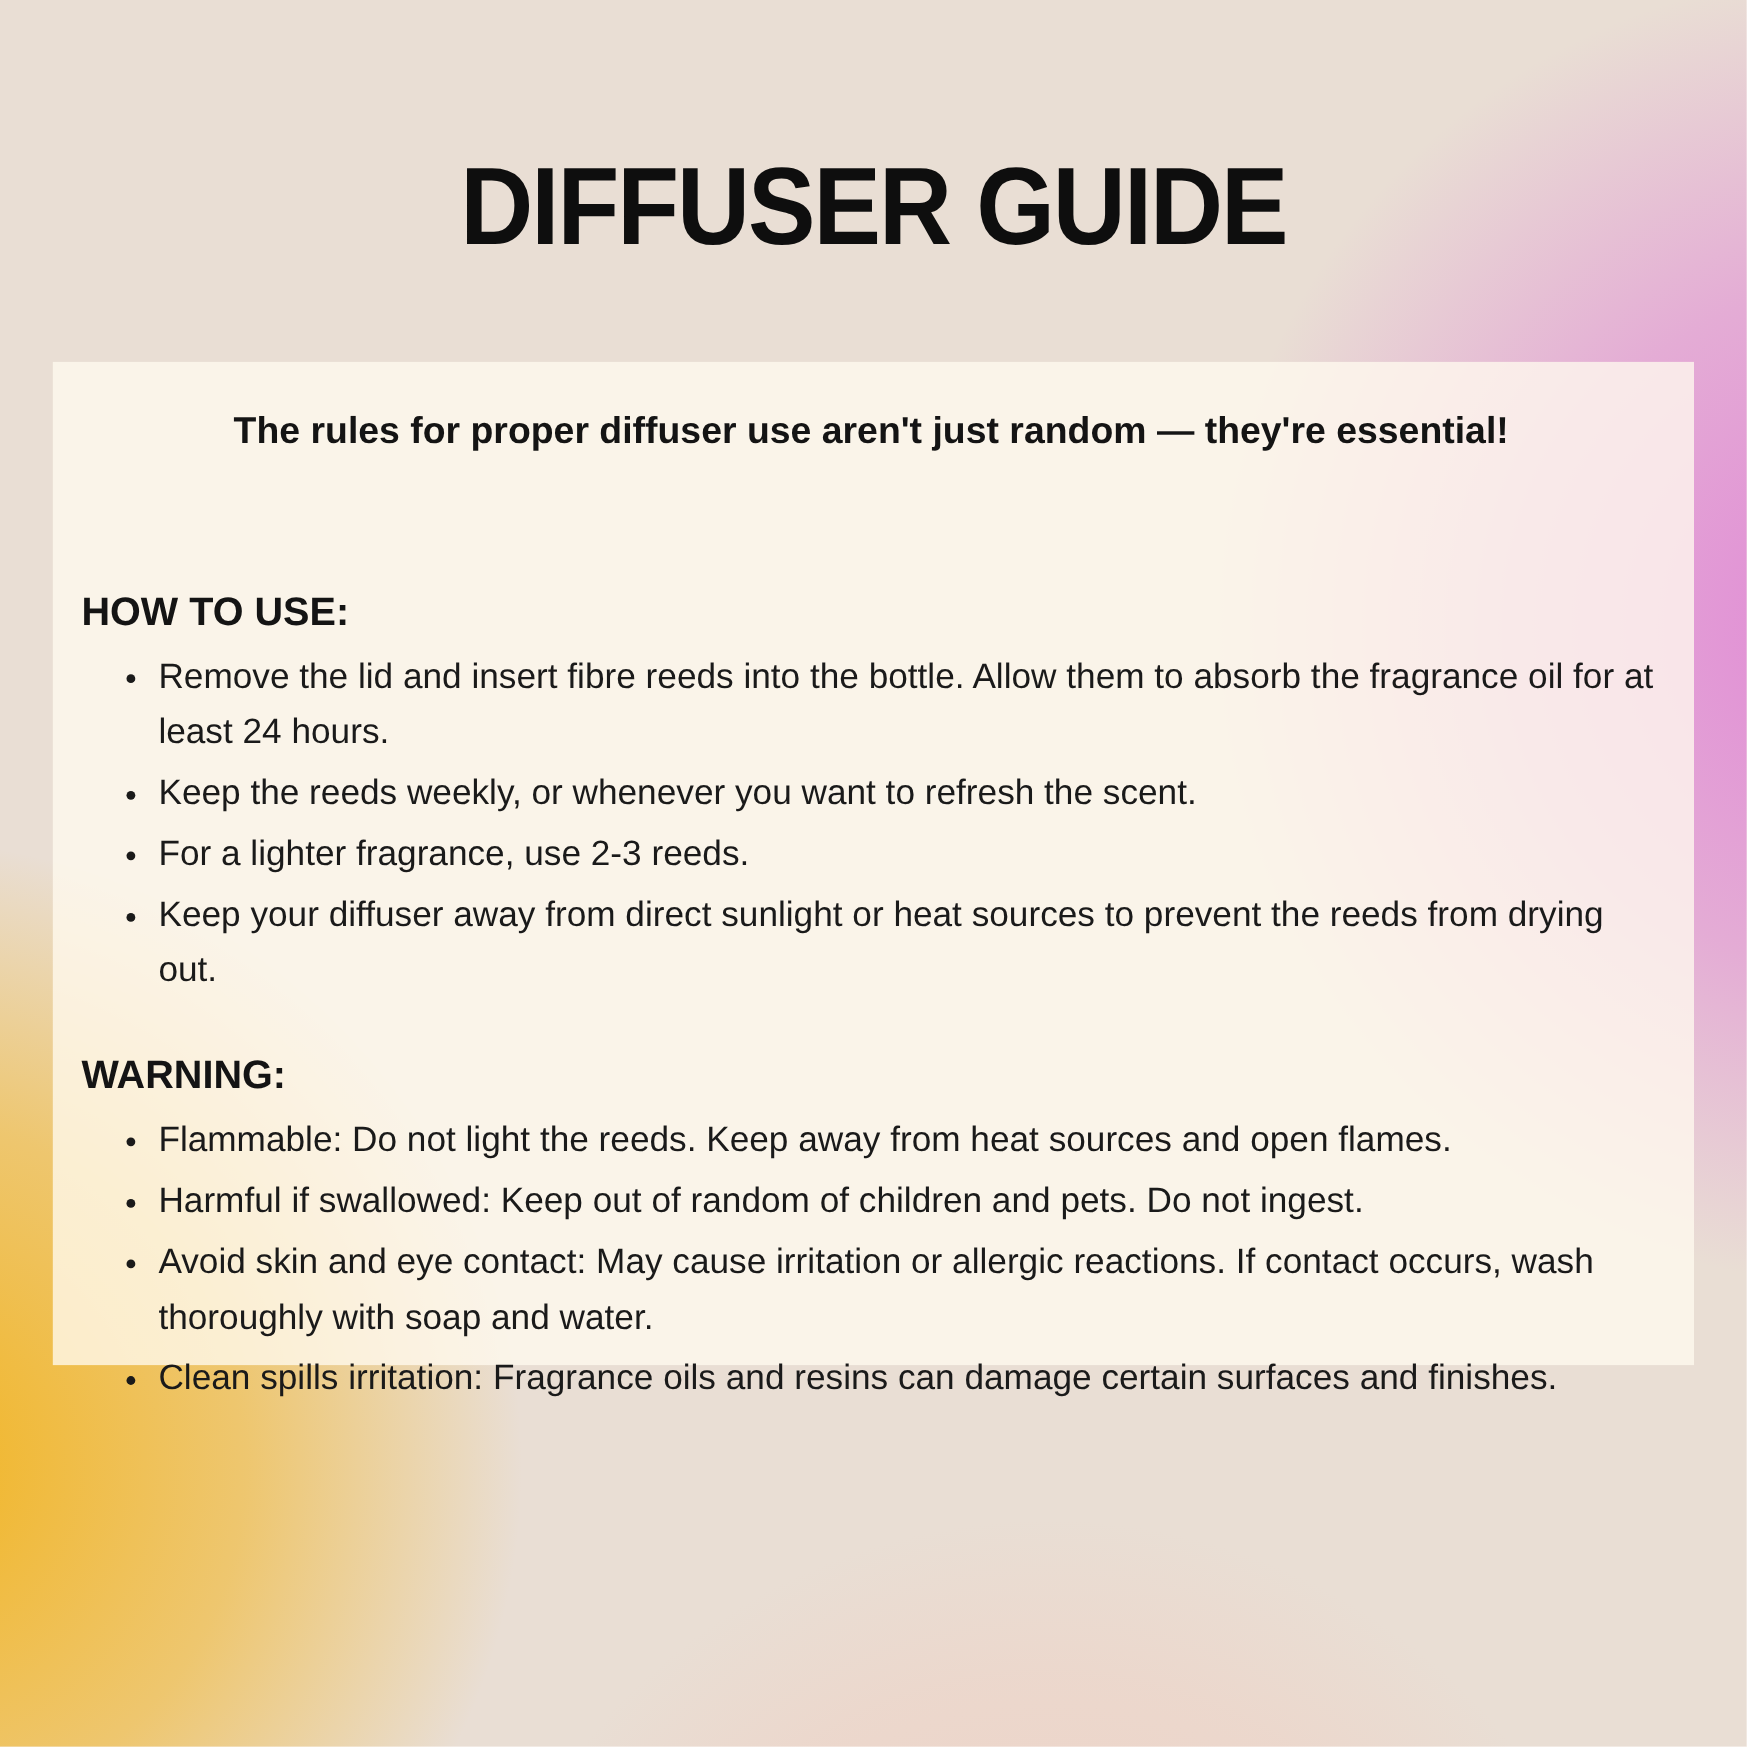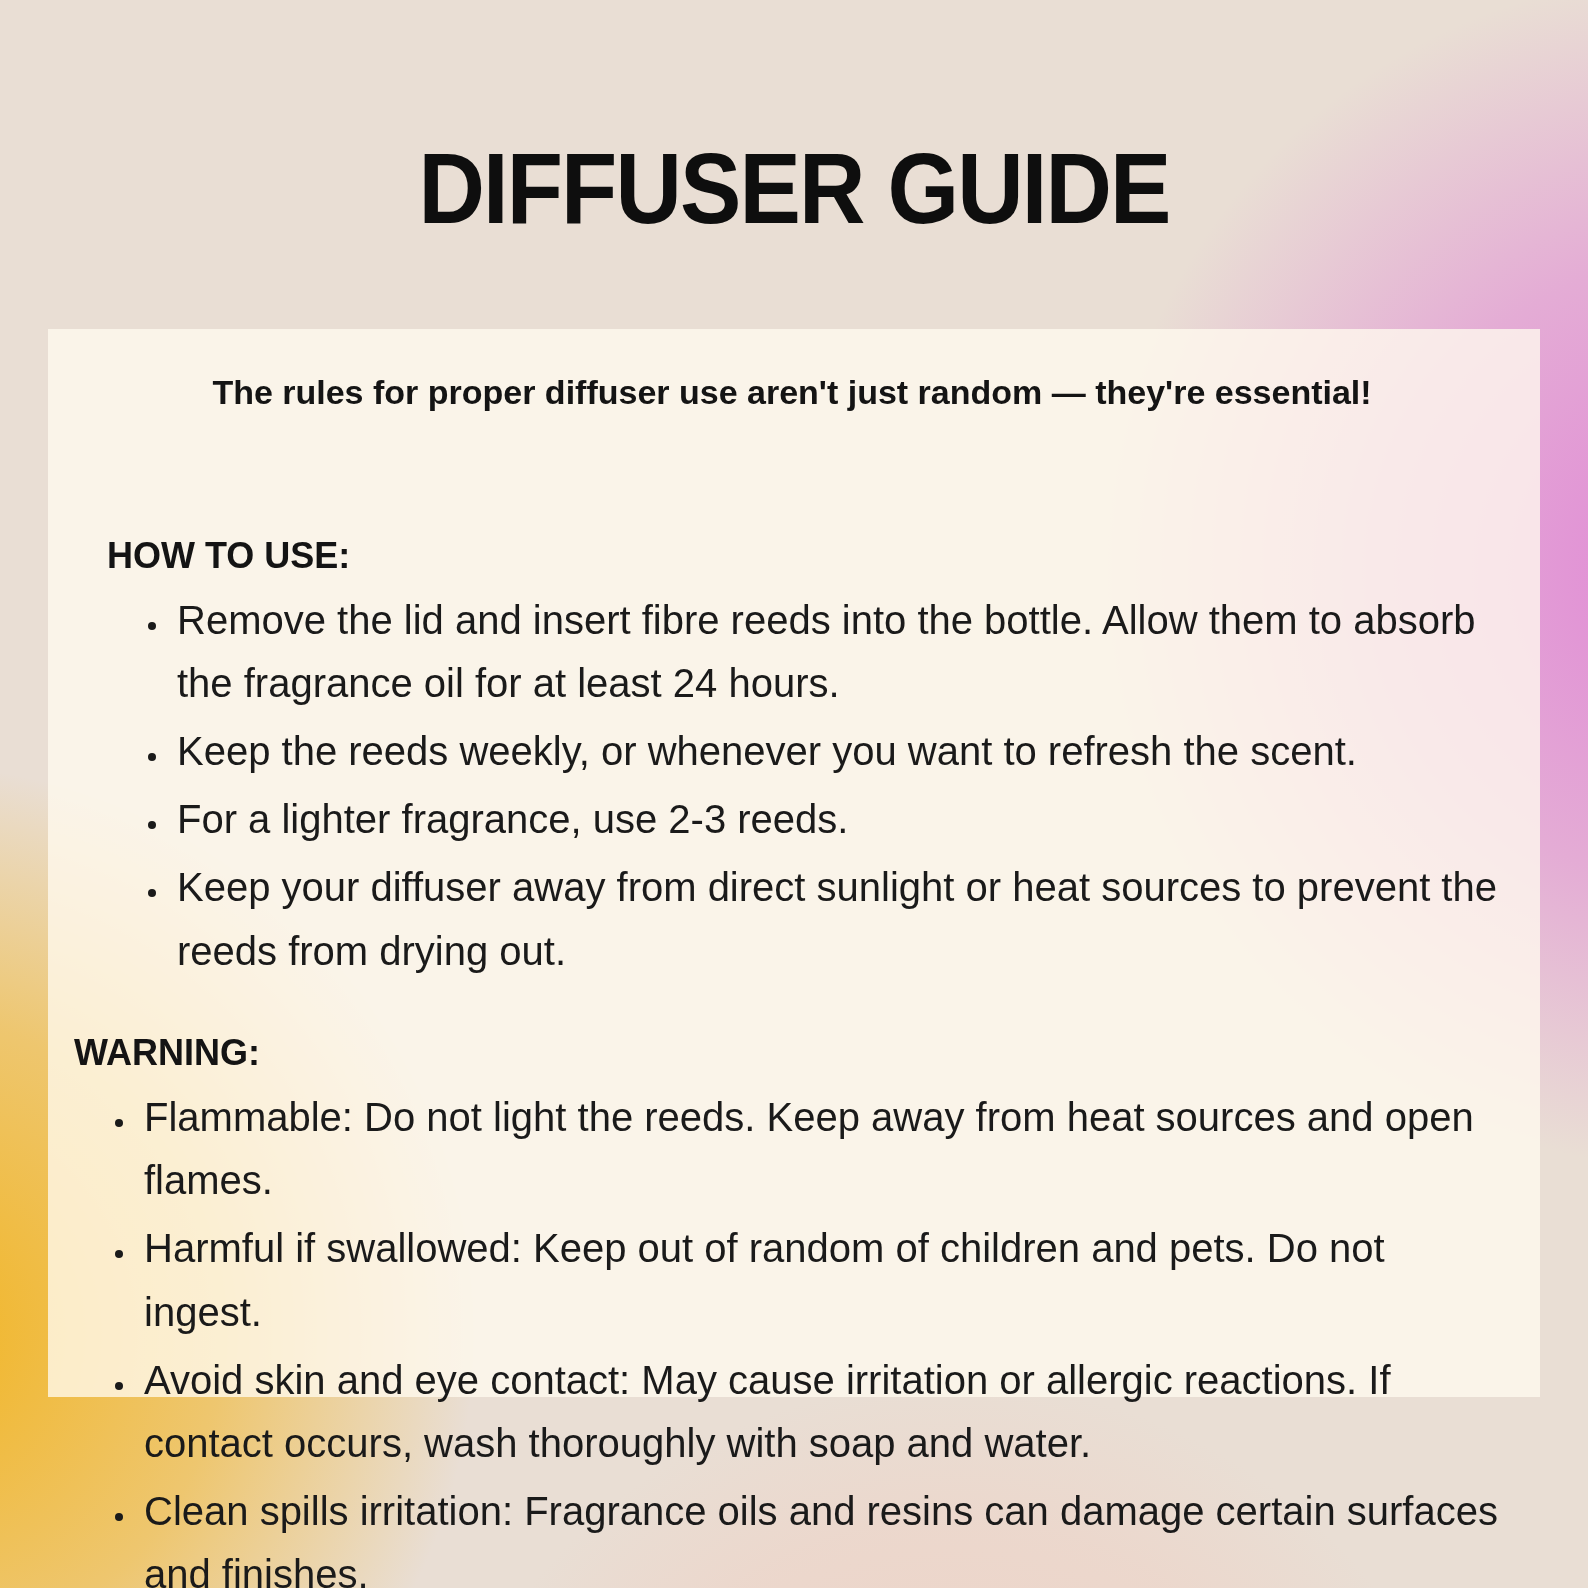--- a/index.html
+++ b/index.html
@@ -32,50 +32,50 @@
     line-height: 1.0;
     transform: scaleX(0.92);
     color: #0e0e0e;
     white-space: nowrap;
   }
   .card {
     position: absolute;
     left: 48px;
     top: 329px;
     width: 1492px;
-    height: 1068px;
+    height: 912px;
     background: rgba(255, 250, 238, 0.78);
     box-sizing: border-box;
     padding: 42px 30px 0 26px;
   }
   .subtitle {
     margin: 0;
     text-align: center;
     font-size: 34px;
     font-weight: bold;
     line-height: 1.25;
     color: #141414;
   }
   .section { margin: 0; }
   .section-heading {
     margin: 0;
     font-size: 36px;
     font-weight: bold;
     line-height: 1.2;
     color: #141414;
   }
-  .section-how { margin-top: 120px; margin-left: 33px; }
+  .section-how { margin-top: 120px; }
   .section-warning { margin-top: 48px; }
   .bullet-list {
     margin: 12px 0 0 0;
     padding-left: 64px;
     list-style: disc outside;
   }
   .bullet-list li {
-    font-size: 40px;
+    font-size: 32px;
     line-height: 1.58;
     margin: 0 0 5px 0;
     padding-left: 6px;
     color: #1a1a1a;
   }
   .bullet-list li::marker { font-size: 26px; }
 </style>
 </head>
 <body>
 

